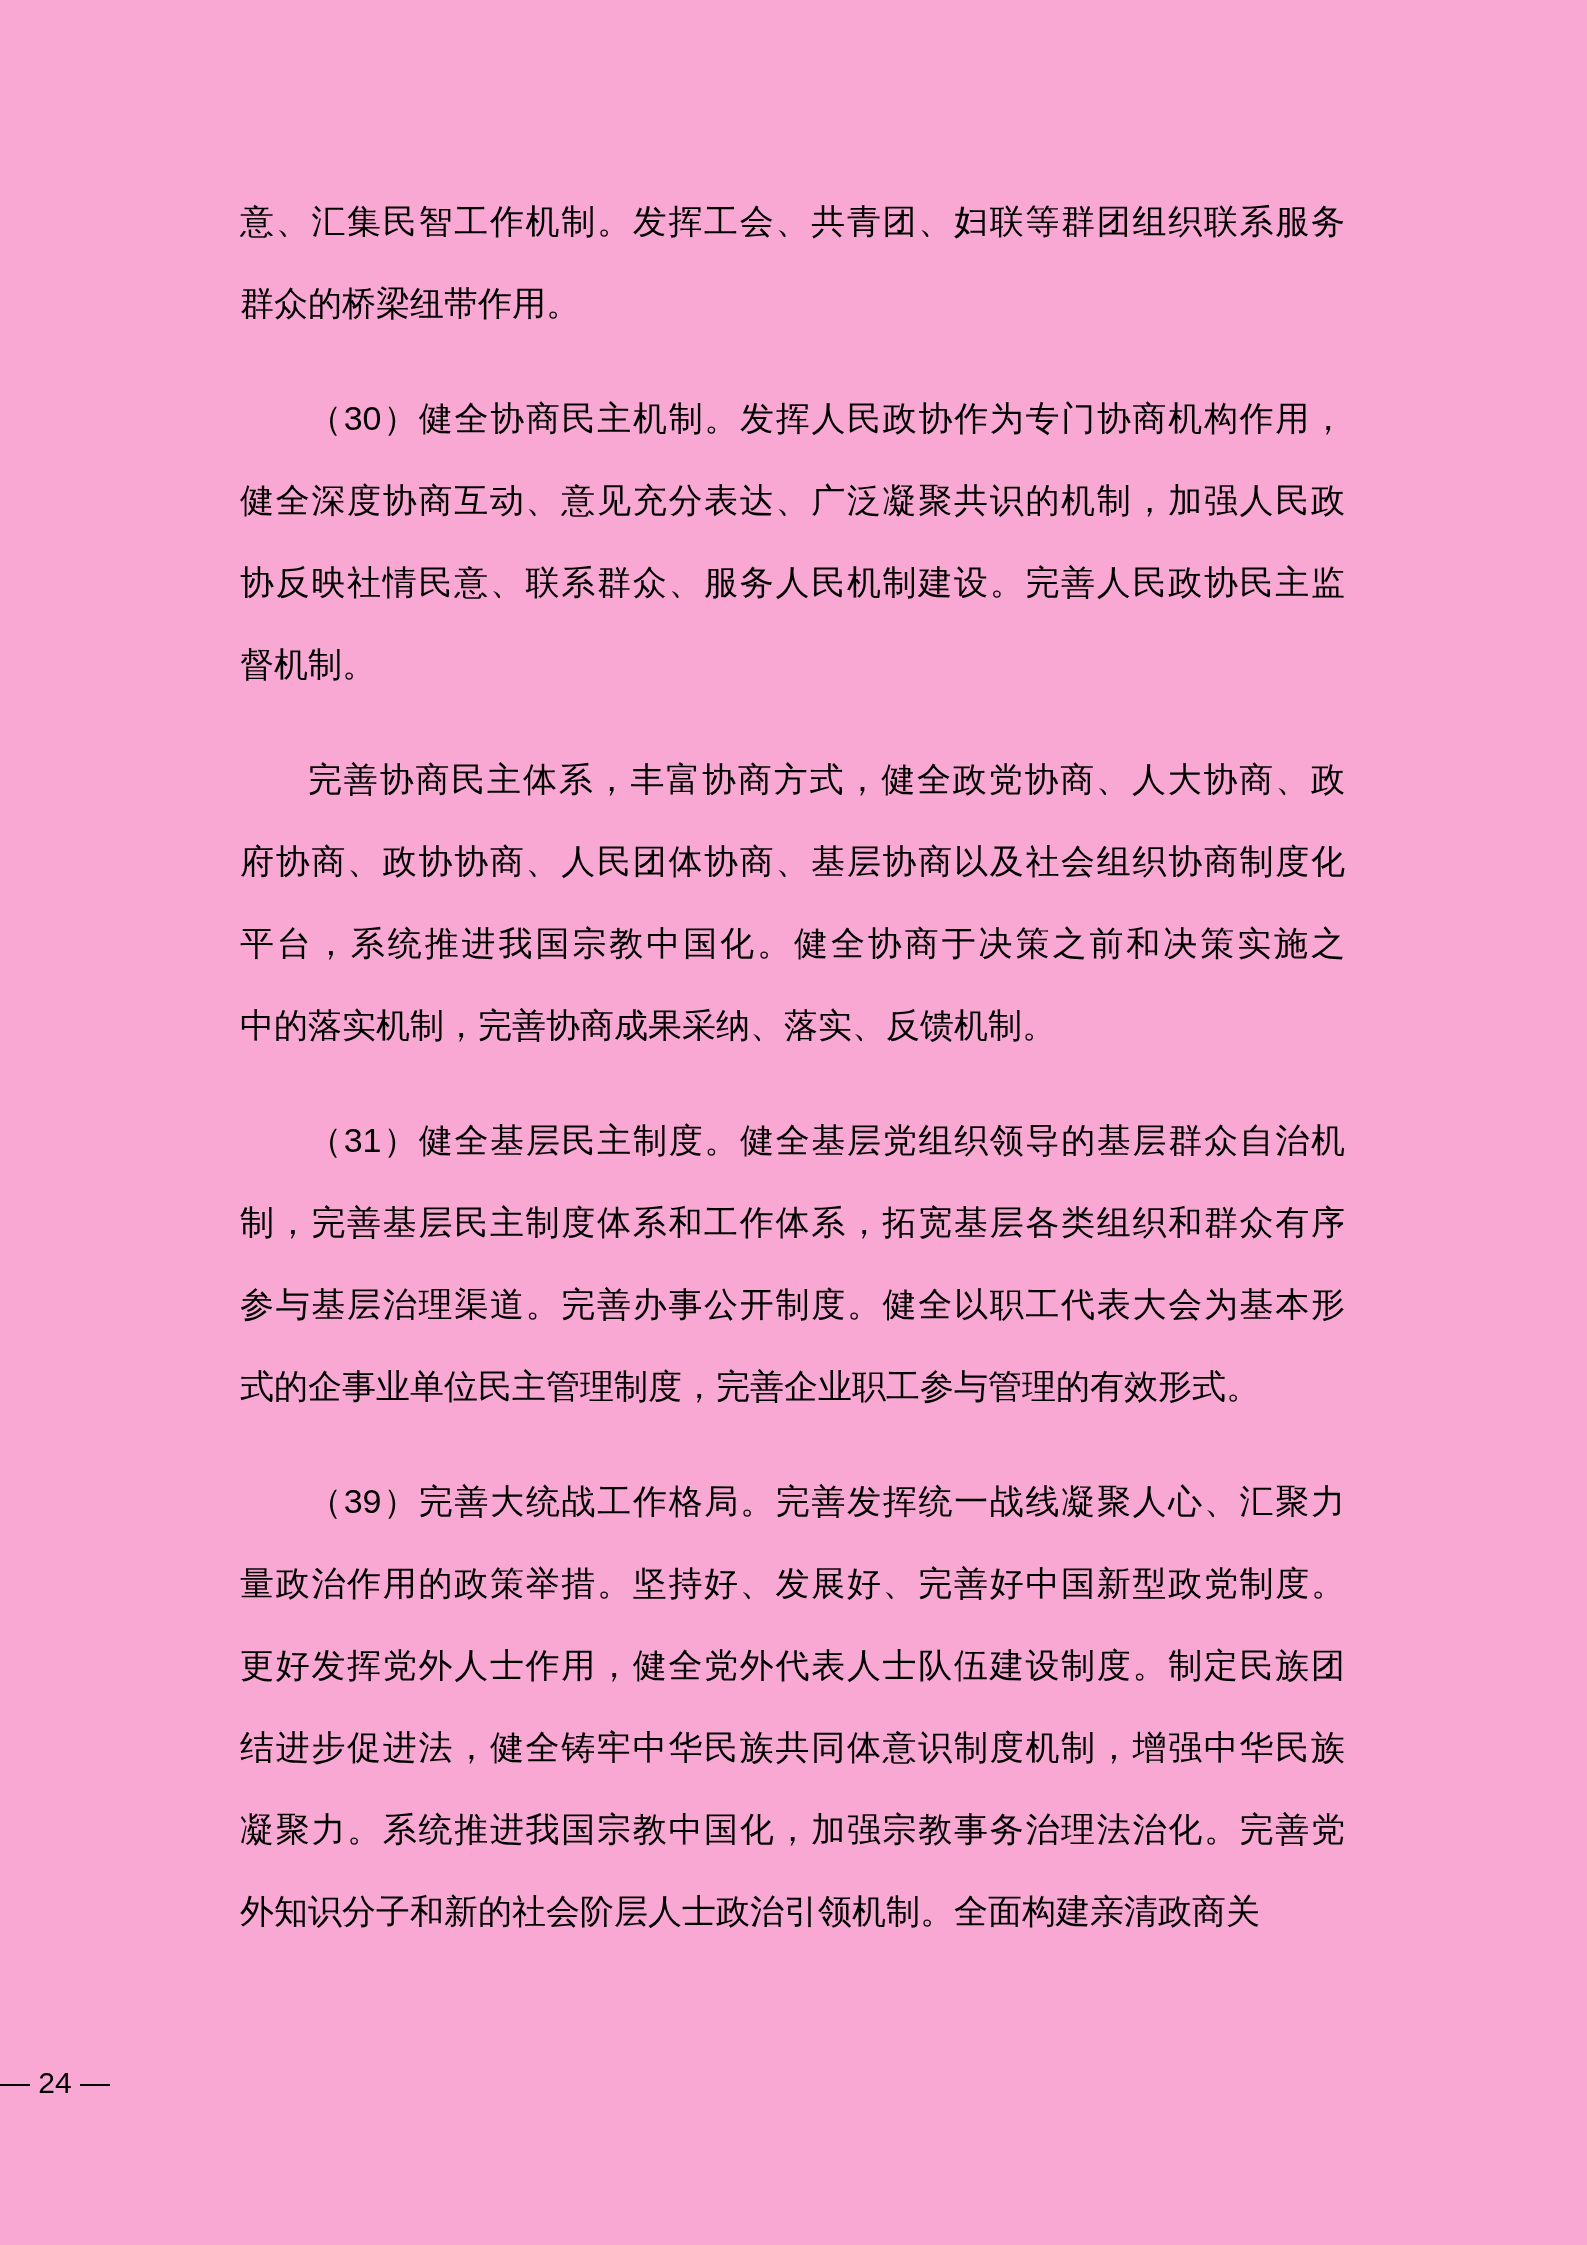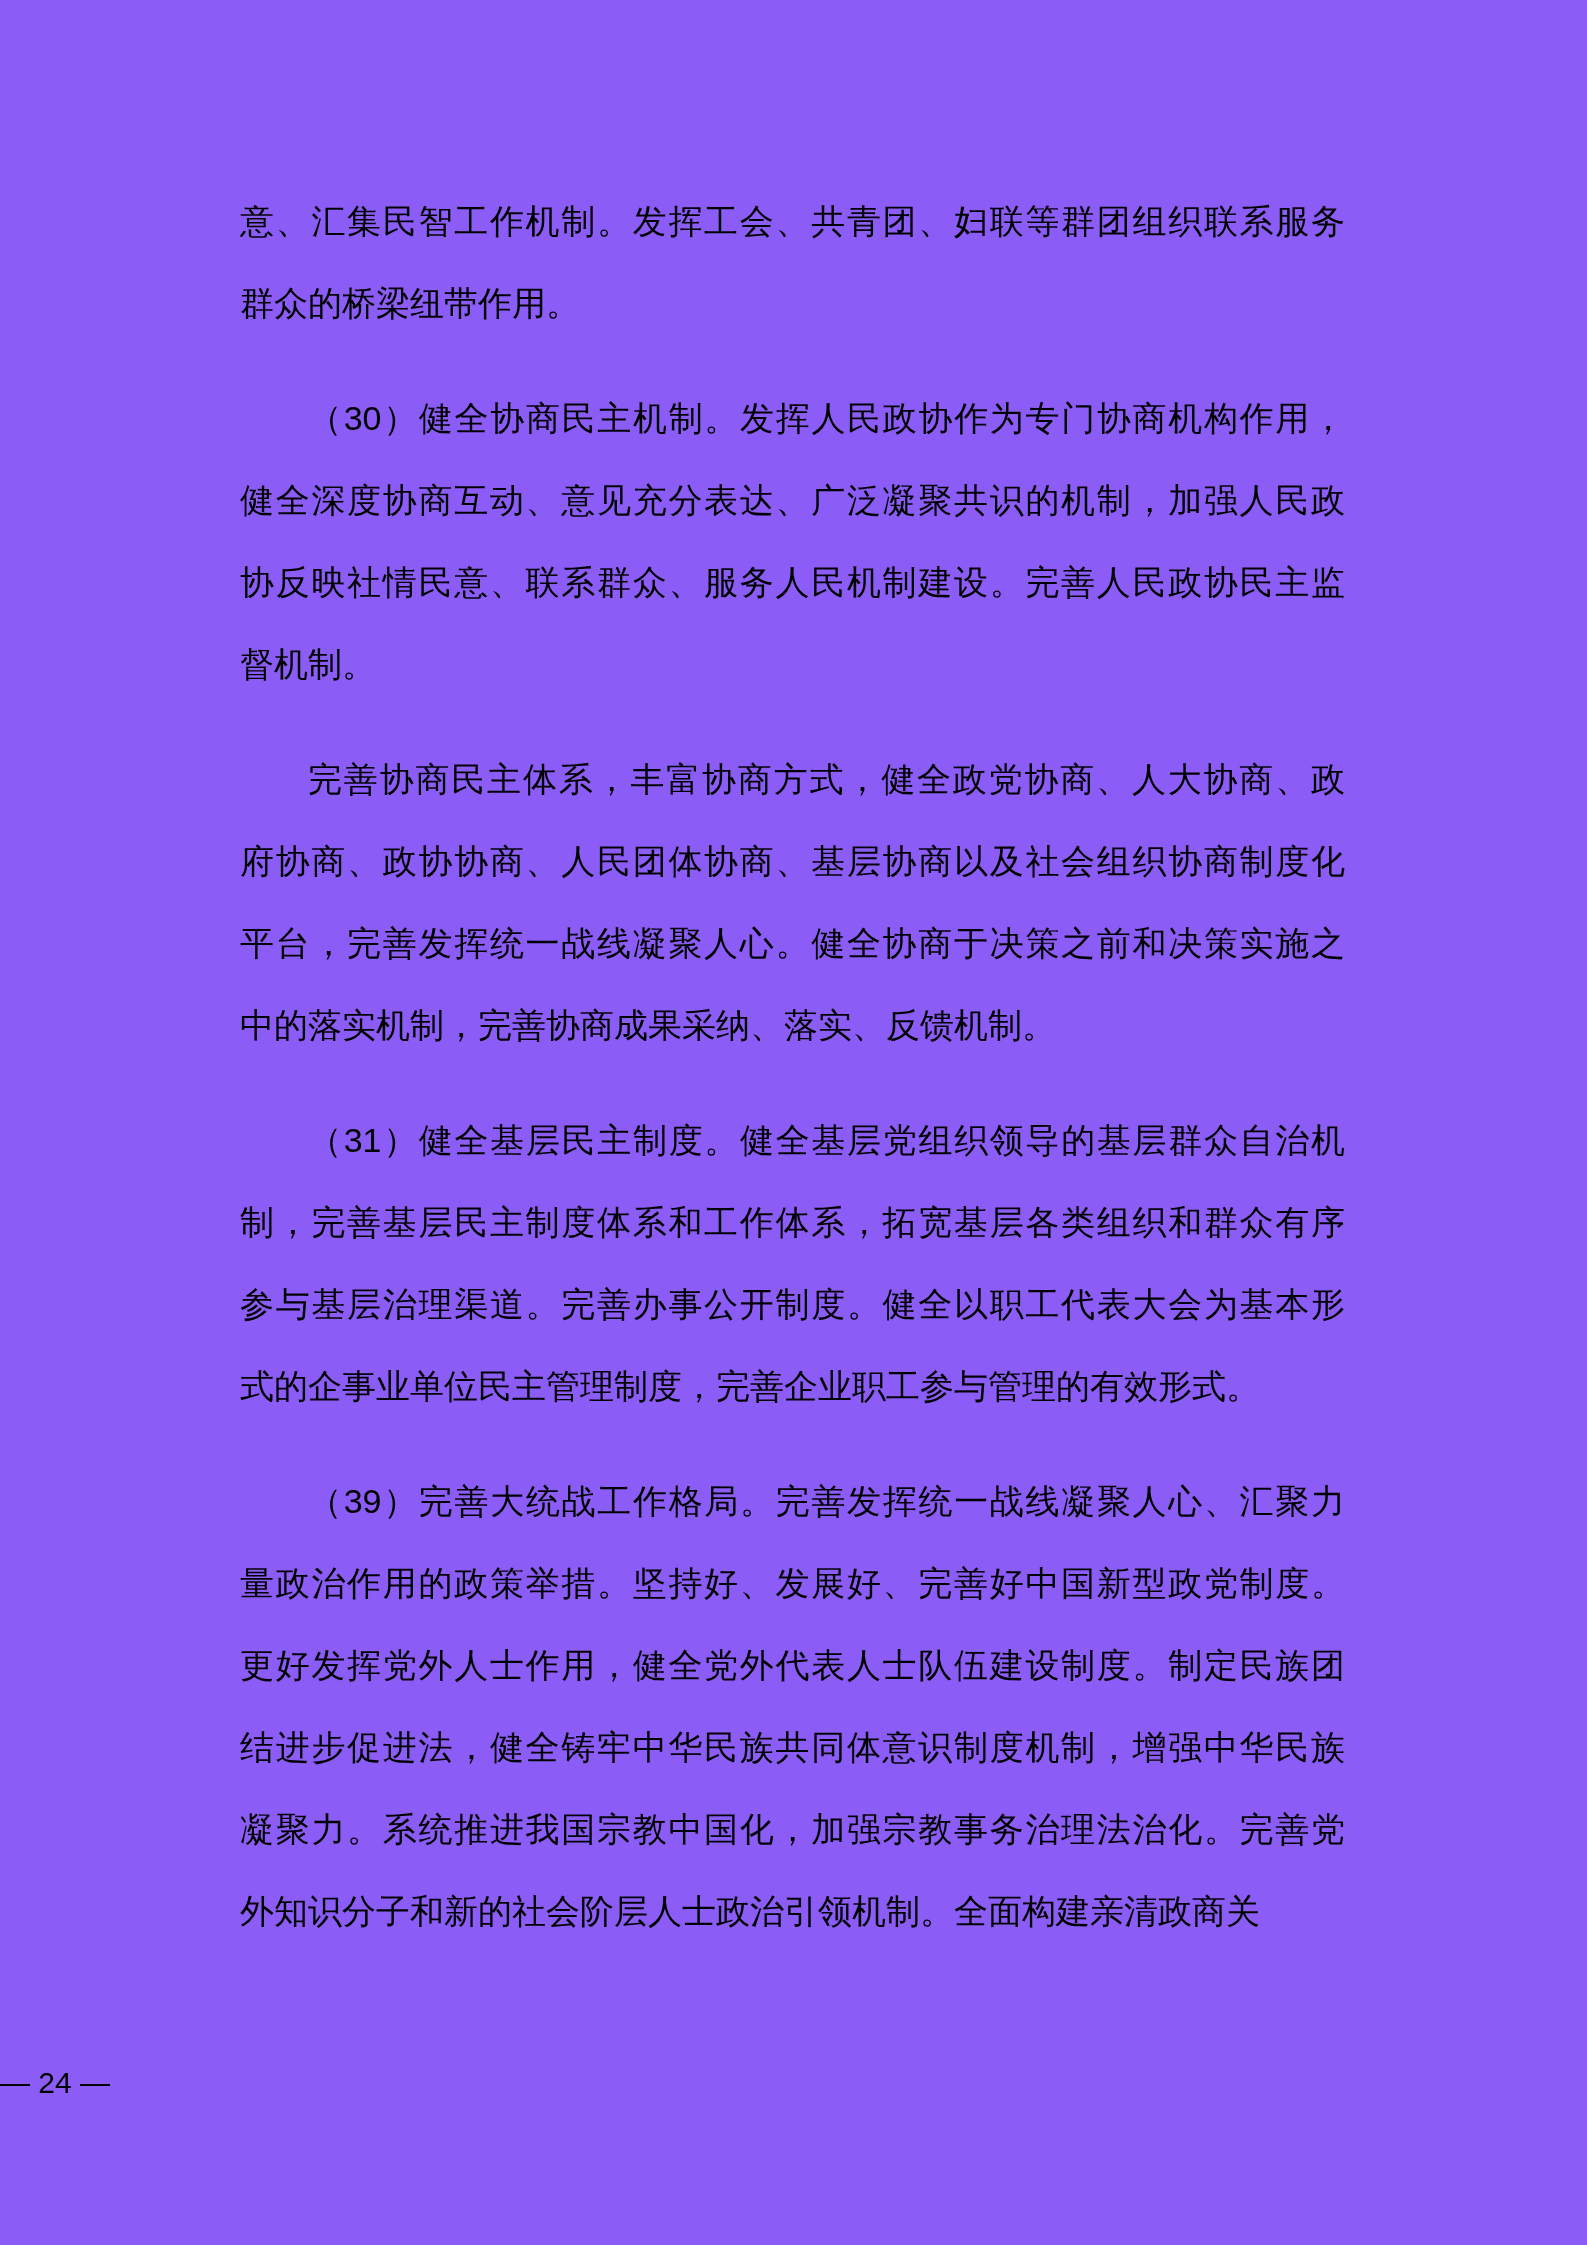--- a/index.html
+++ b/index.html
@@ -4,21 +4,21 @@
 <style>
   html, body {
     margin: 0;
     padding: 0;
     background: #ffffff;
   }
   .page {
     position: relative;
     width: 1587px;
     height: 2245px;
-    background: #8b5cf6;
+    background: #f9a8d4;
     overflow: hidden;
     font-family: "Liberation Sans", "DejaVu Sans", sans-serif;
     color: #000000;
   }
   .content {
     position: absolute;
     left: 240px;
     top: 180px;
     width: 1105px;
   }
@@ -65,21 +65,21 @@
     <div class="para">
       <div class="line fill indent">（30）健全协商民主机制。发挥人民政协作为专门协商机构作用，</div>
       <div class="line fill">健全深度协商互动、意见充分表达、广泛凝聚共识的机制，加强人民政</div>
       <div class="line fill">协反映社情民意、联系群众、服务人民机制建设。完善人民政协民主监</div>
       <div class="line">督机制。</div>
     </div>
 
     <div class="para">
       <div class="line fill indent">完善协商民主体系，丰富协商方式，健全政党协商、人大协商、政</div>
       <div class="line fill">府协商、政协协商、人民团体协商、基层协商以及社会组织协商制度化</div>
-      <div class="line fill">平台，完善发挥统一战线凝聚人心。健全协商于决策之前和决策实施之</div>
+      <div class="line fill">平台，系统推进我国宗教中国化。健全协商于决策之前和决策实施之</div>
       <div class="line">中的落实机制，完善协商成果采纳、落实、反馈机制。</div>
     </div>
 
     <div class="para">
       <div class="line fill indent">（31）健全基层民主制度。健全基层党组织领导的基层群众自治机</div>
       <div class="line fill">制，完善基层民主制度体系和工作体系，拓宽基层各类组织和群众有序</div>
       <div class="line fill">参与基层治理渠道。完善办事公开制度。健全以职工代表大会为基本形</div>
       <div class="line">式的企事业单位民主管理制度，完善企业职工参与管理的有效形式。</div>
     </div>
 

